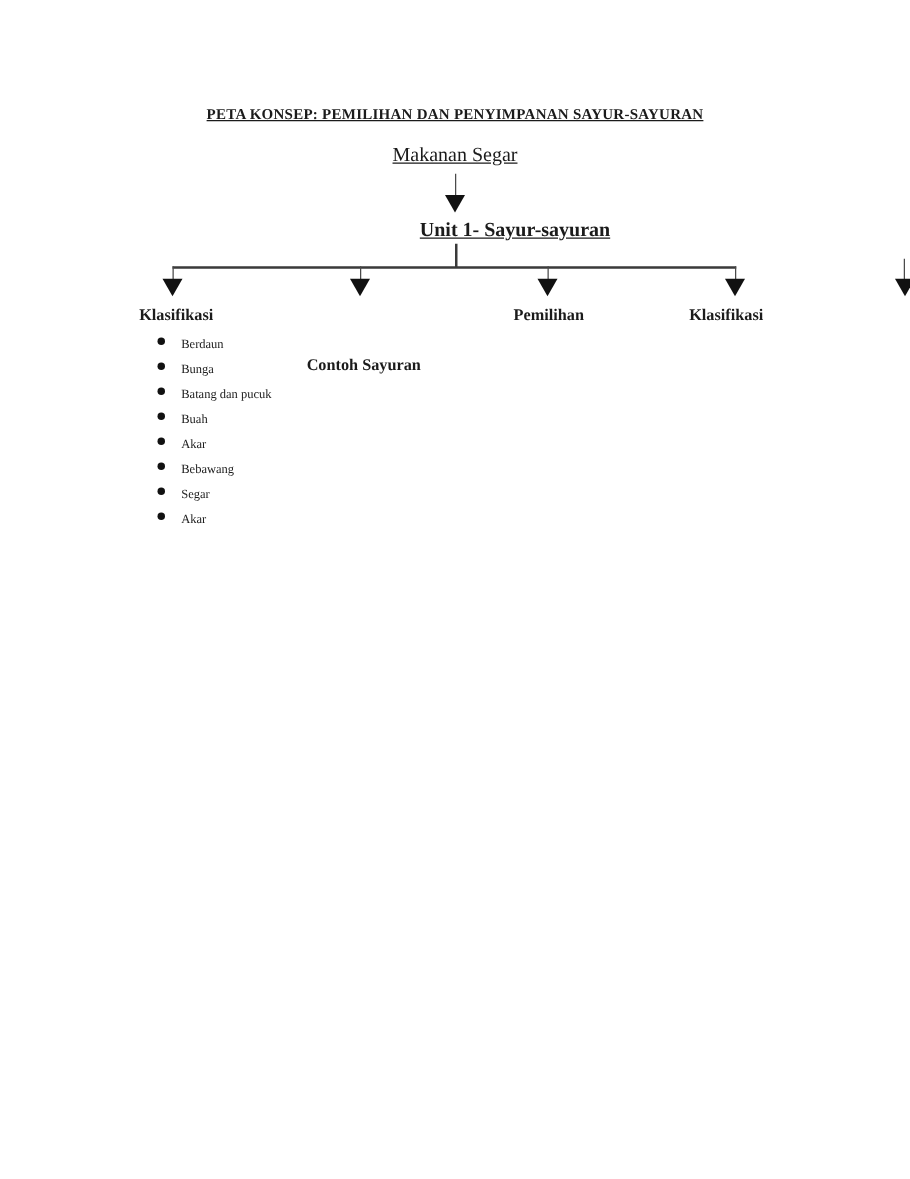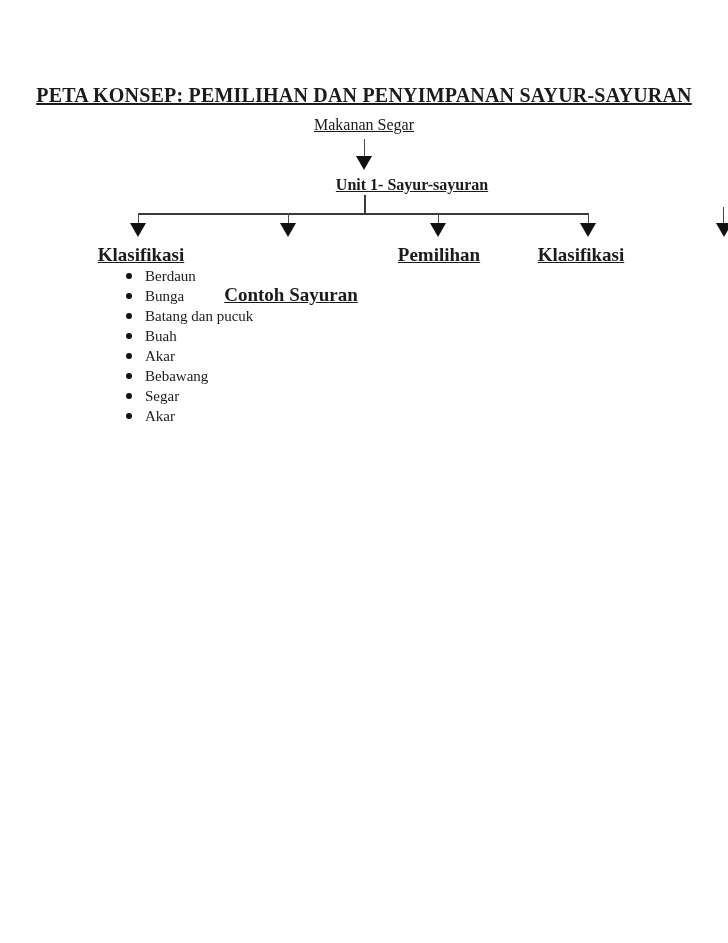--- a/index.html
+++ b/index.html
@@ -17,21 +17,21 @@
     color: #1b1b1b;
   }
   .centered-text {
     position: absolute;
     left: 0;
     width: 728px;
     text-align: center;
   }
   .page-title {
     top: 84px;
-    font-size: 20px;
+    font-size: 12px;
     font-weight: bold;
     letter-spacing: 0.2px;
     text-decoration: underline;
   }
   .node-root {
     top: 116px;
     font-size: 16px;
     font-weight: normal;
     text-decoration: underline;
   }
@@ -55,37 +55,36 @@
     width: 0;
     height: 0;
     border-left: 8px solid transparent;
     border-right: 8px solid transparent;
     border-top: 14px solid #111111;
   }
   .branch-label {
     position: absolute;
     top: 244px;
     transform: translateX(-50%);
-    font-size: 19px;
+    font-size: 13px;
     font-weight: bold;
-    text-decoration: underline;
     white-space: nowrap;
   }
   .classification-list {
     position: absolute;
     left: 126px;
     top: 266px;
     margin: 0;
     padding: 0;
     list-style: none;
   }
   .classification-list li {
     height: 20px;
     line-height: 20px;
-    font-size: 15px;
+    font-size: 10px;
     white-space: nowrap;
     font-family: Liberation Serif, serif;
   }
   .bullet-dot {
     display: inline-block;
     width: 6px;
     height: 6px;
     border-radius: 50%;
     background: #111111;
     margin-right: 13px;

